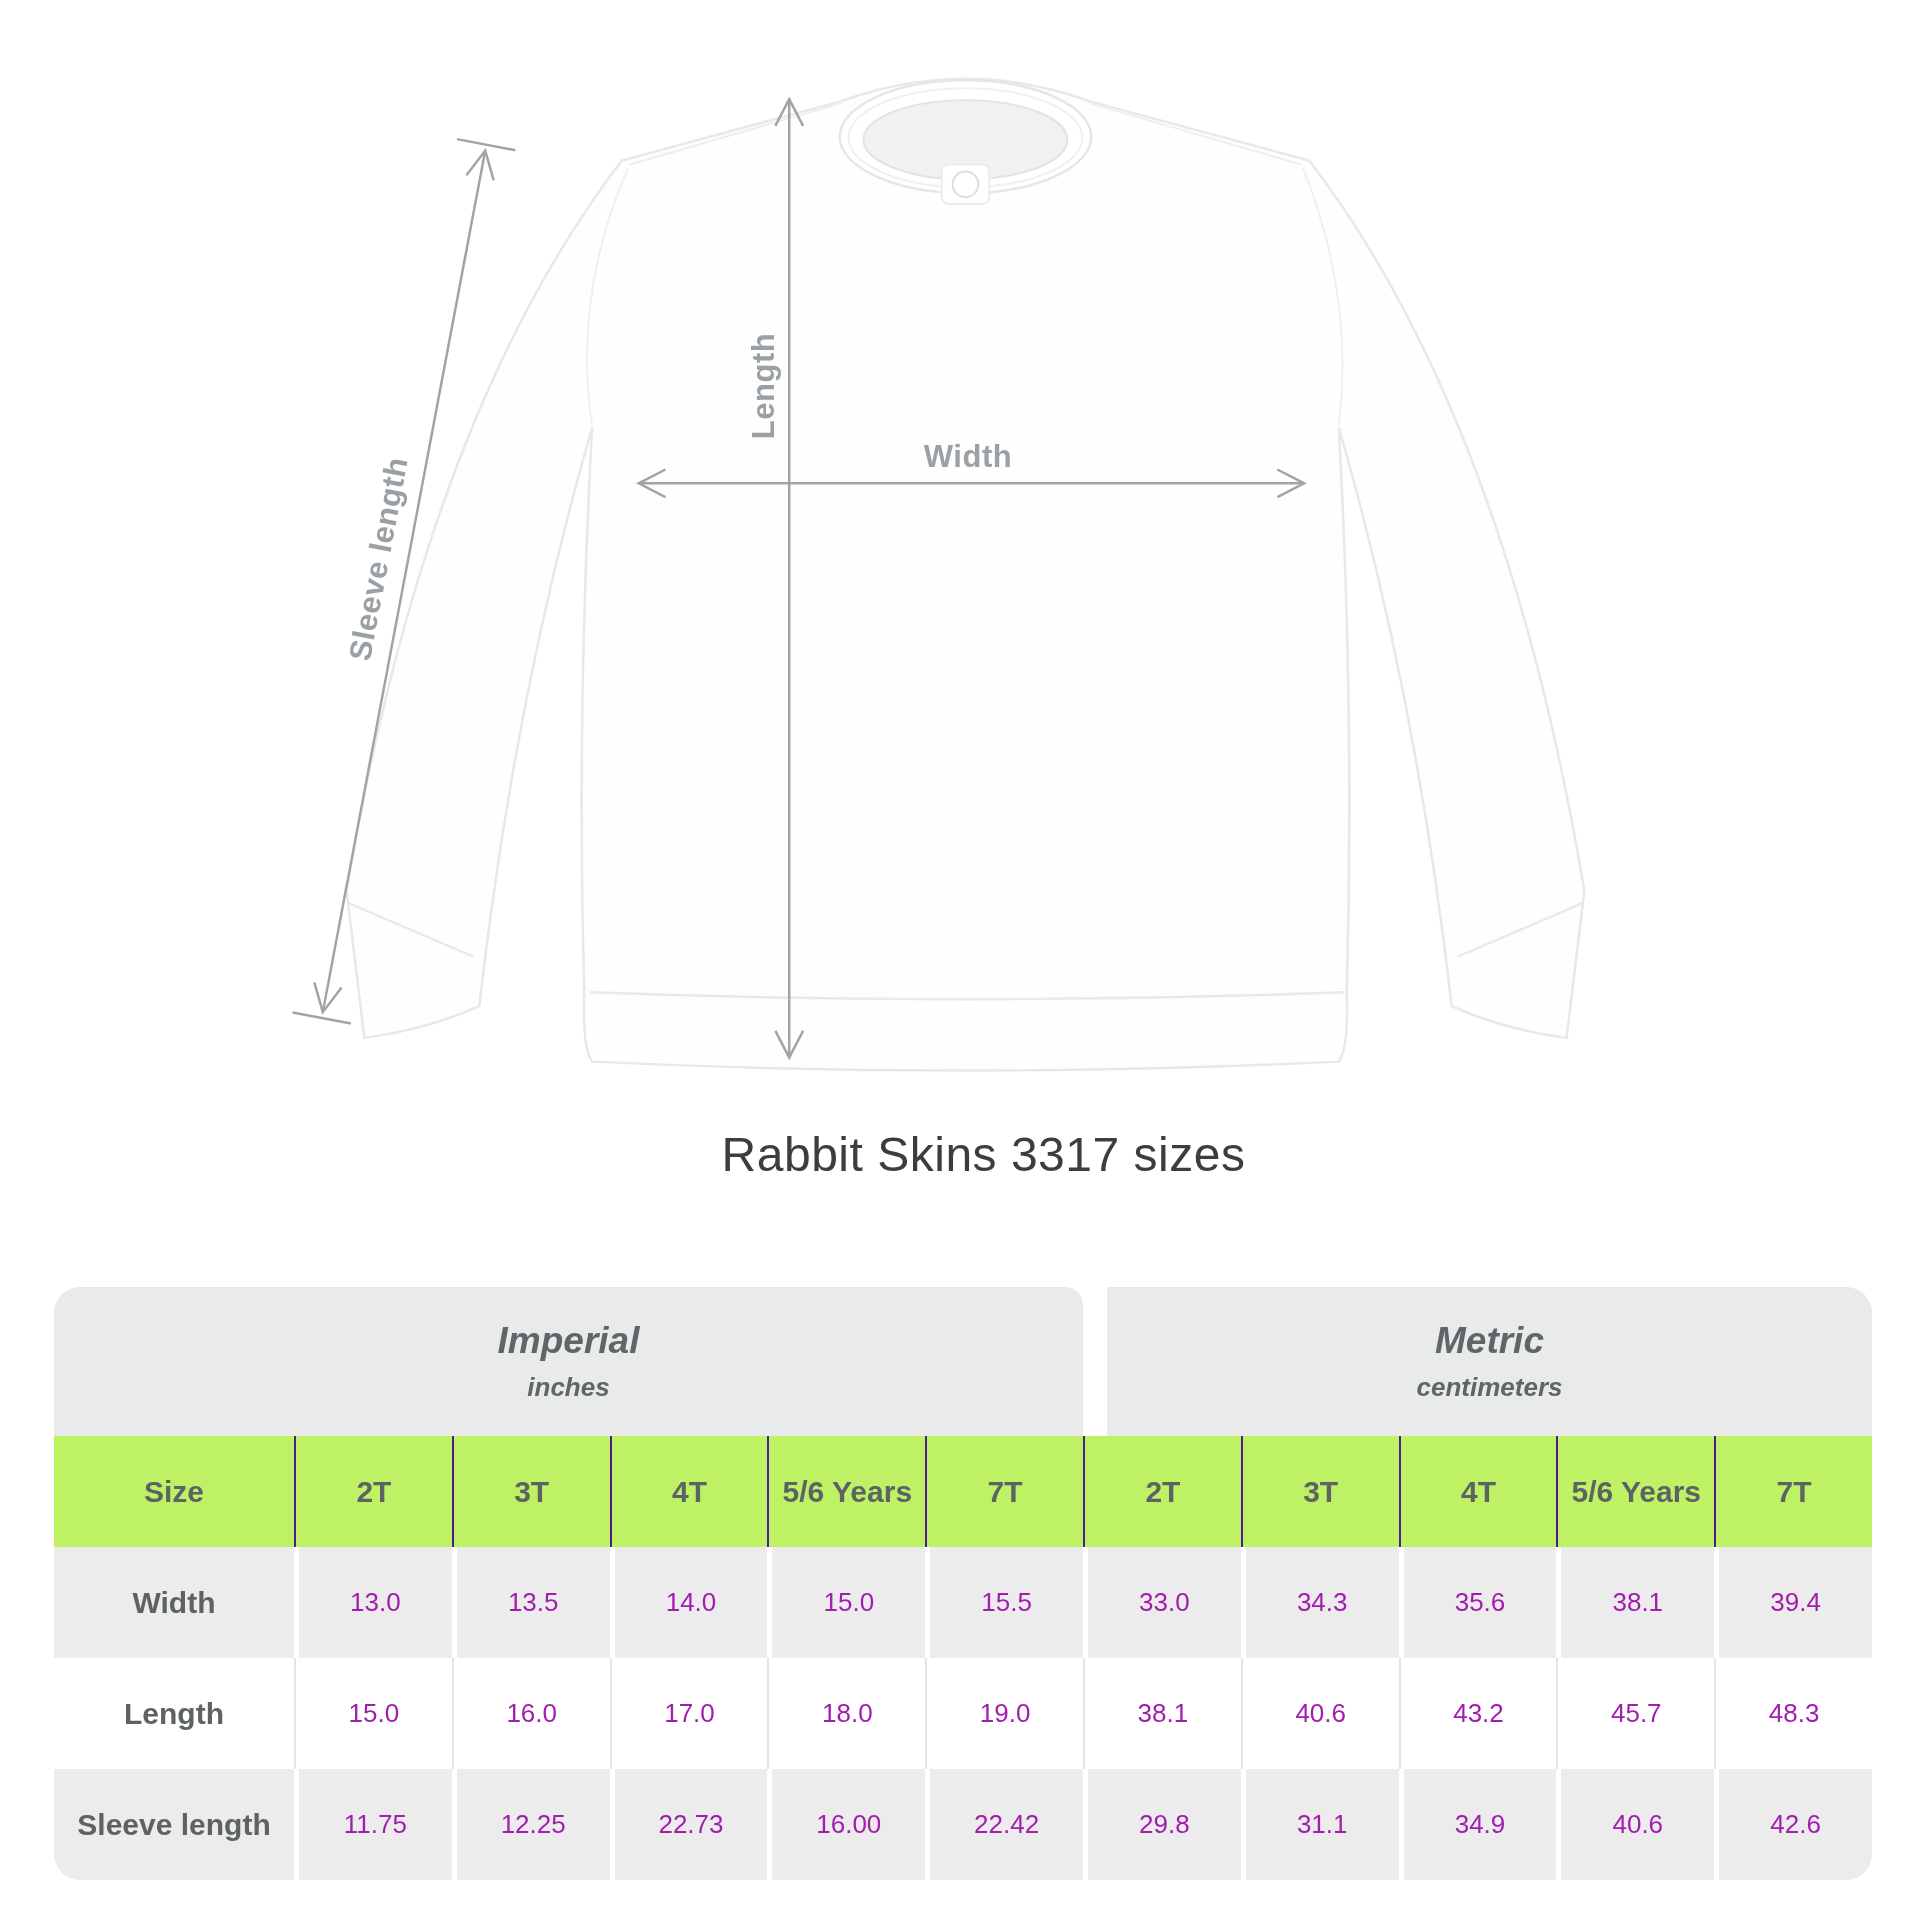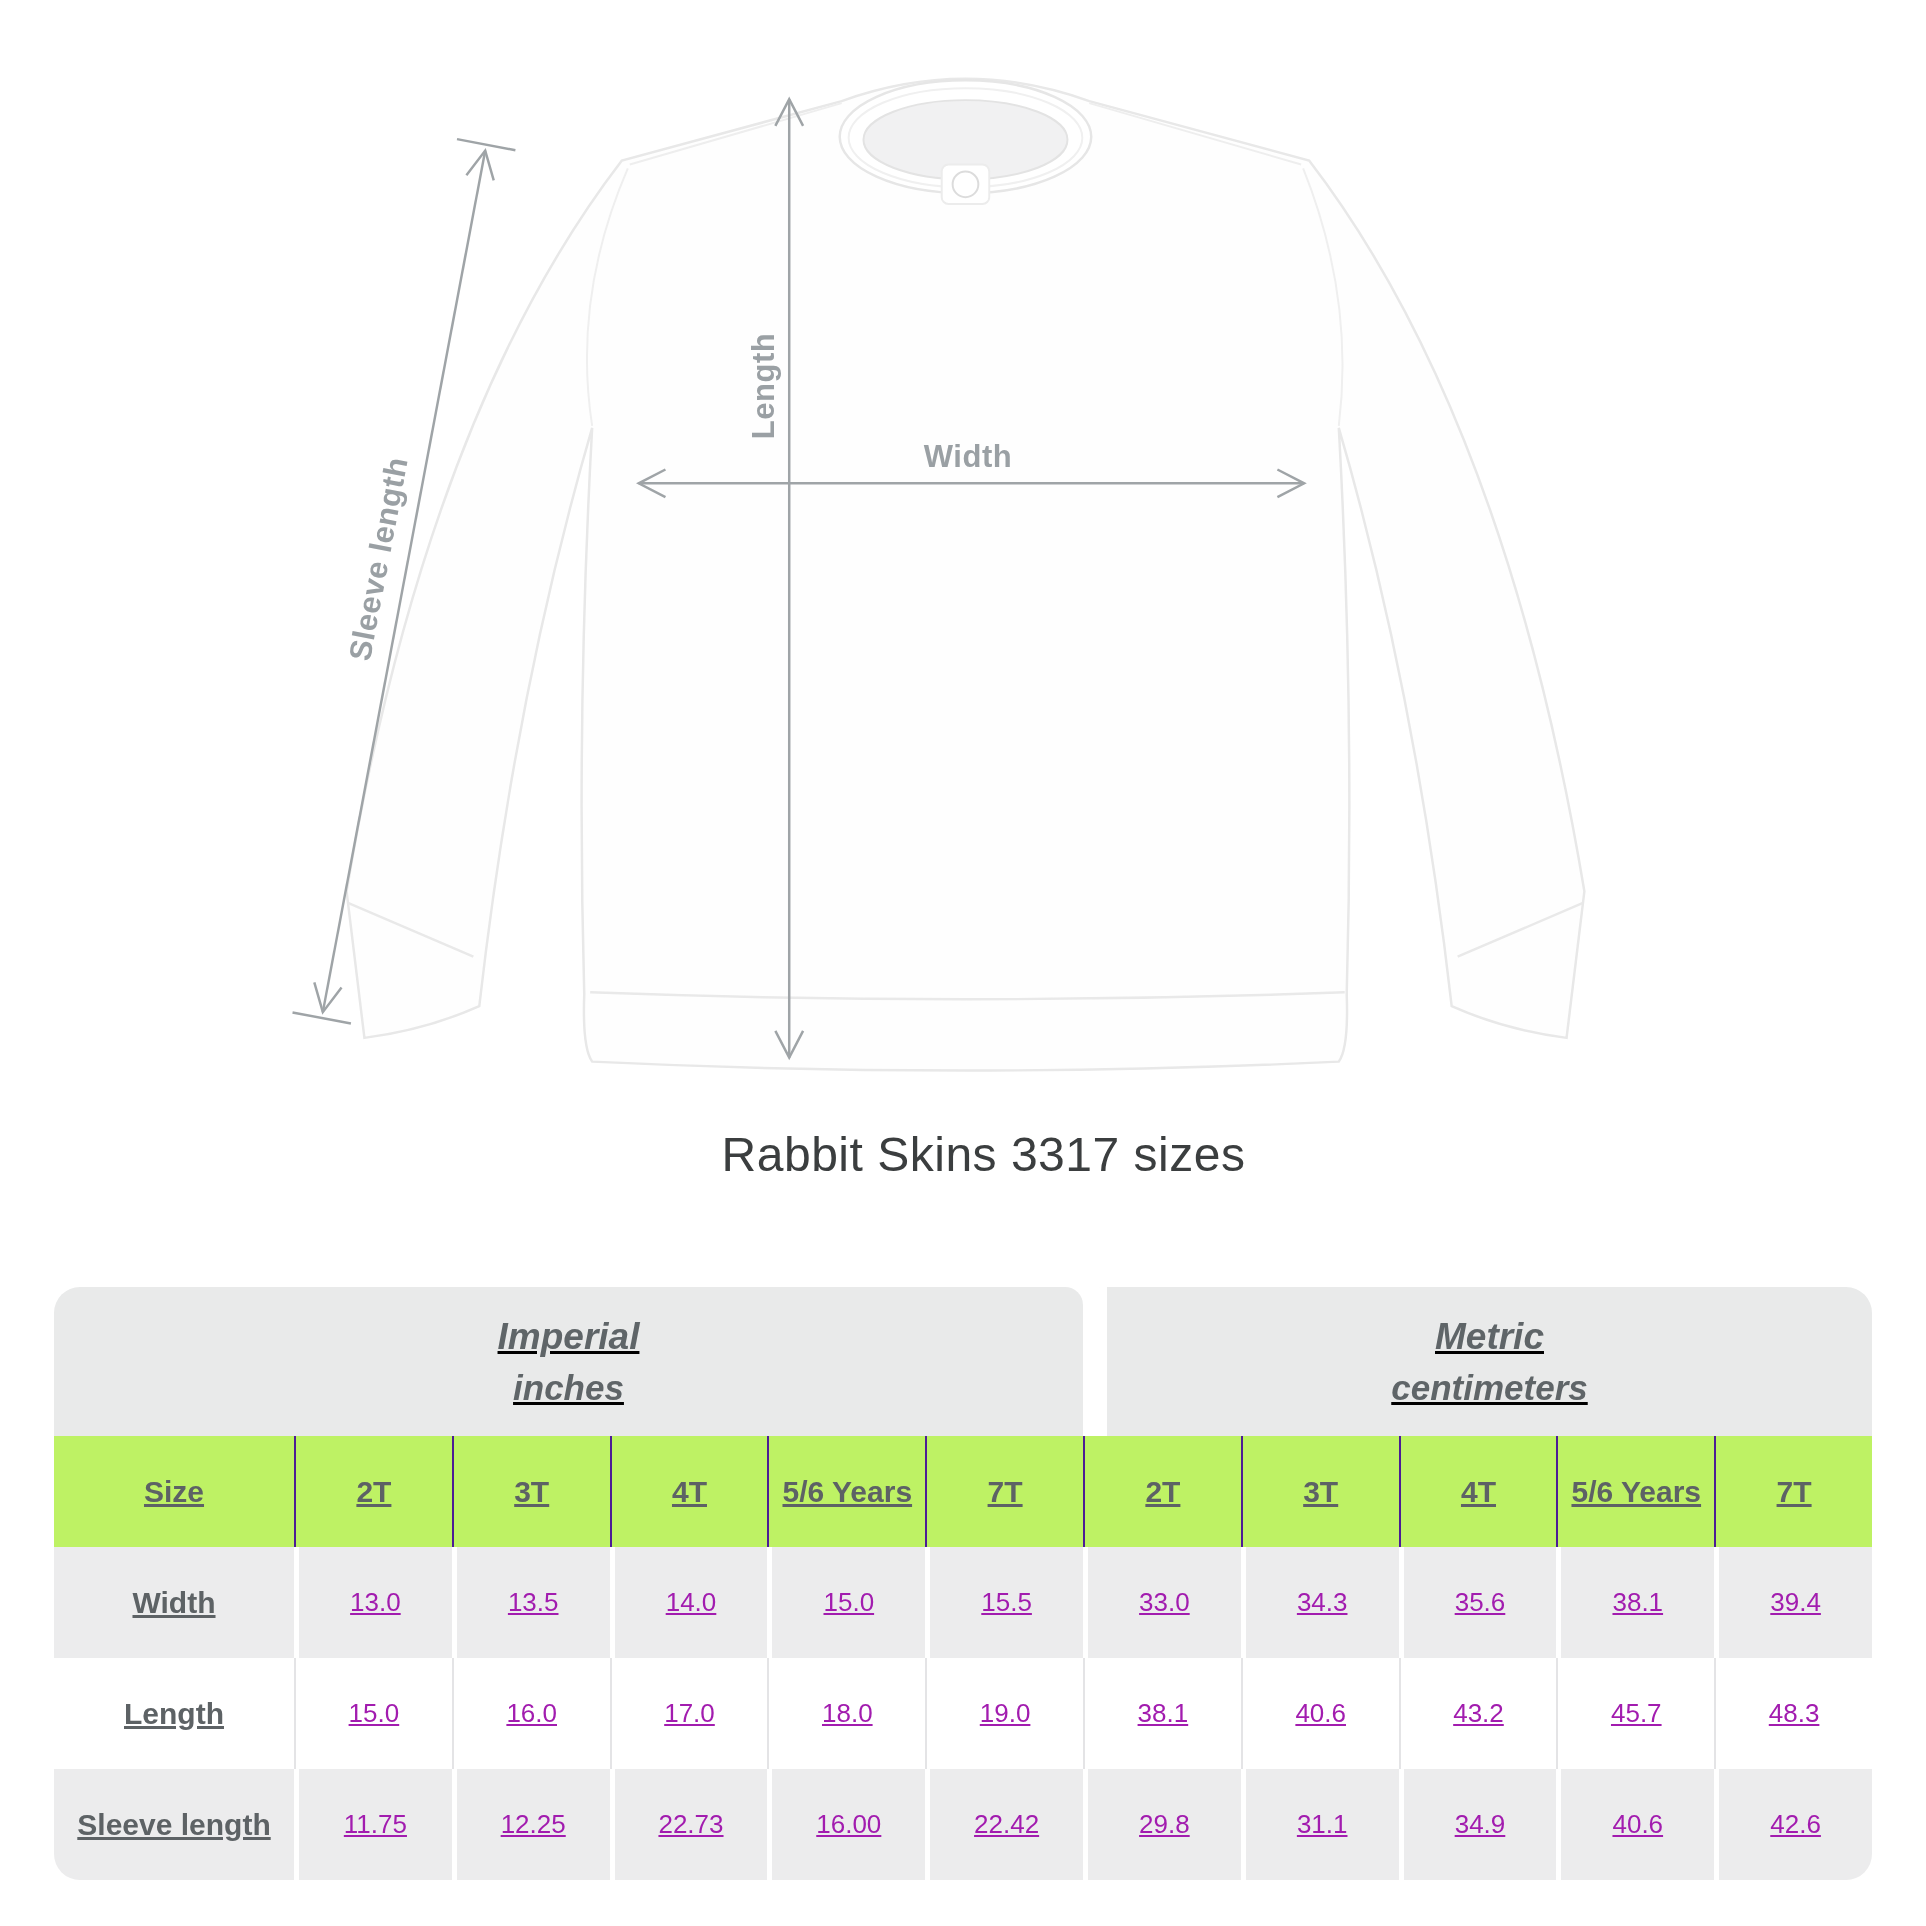--- a/index.html
+++ b/index.html
@@ -21,28 +21,28 @@
   .chart-title{
     position:absolute;left:0;top:1127px;width:1927px;text-align:center;
     font-size:48px;font-weight:normal;color:#3b3e3f;letter-spacing:0.5px;margin-left:20px;
   }
   
   .size-table{
     position:absolute;left:54px;top:1287px;width:1818px;
     border-collapse:separate;border-spacing:0;table-layout:fixed;
   }
   .size-table th,.size-table td{
-    text-align:center;vertical-align:middle;box-sizing:border-box;padding:0;text-decoration:underline;
+    text-align:center;vertical-align:middle;box-sizing:border-box;padding:0;
   }
   
   .unit-row th{height:149px;background:#e9eaea;}
   .unit-row th.imperial{border-radius:26px 18px 0 0;}
   .unit-row th.metric{border-radius:18px 26px 0 0;border-left:24px solid #ffffff;margin-top:36px;}
   .unit-label{font-style:italic;font-weight:bold;font-size:37px;color:#5f6568;}
-  .unit-sub{font-style:italic;font-size:35px;color:#5f6568;margin-top:10px;}
+  .unit-sub{font-style:italic;font-size:26px;color:#5f6568;margin-top:10px;}
   
   .size-row th{height:111px;background:#bef264;font-size:30px;font-weight:bold;color:#5d6265;}
   .size-row th + th{border-left:2px solid #4c1d95;}
   
   .size-table tbody th{font-size:30px;font-weight:bold;color:#5d6265;}
   .size-table tbody td{font-size:26px;color:#a21caf;}
   .size-table tbody tr{height:111px;}
   tr.plain th,tr.plain td{background:#ffffff;}
   tr.plain th + td,tr.plain td + td{border-left:2px solid #e4e4e6;}
   tr.stripe th,tr.stripe td{background:#ececed;}

